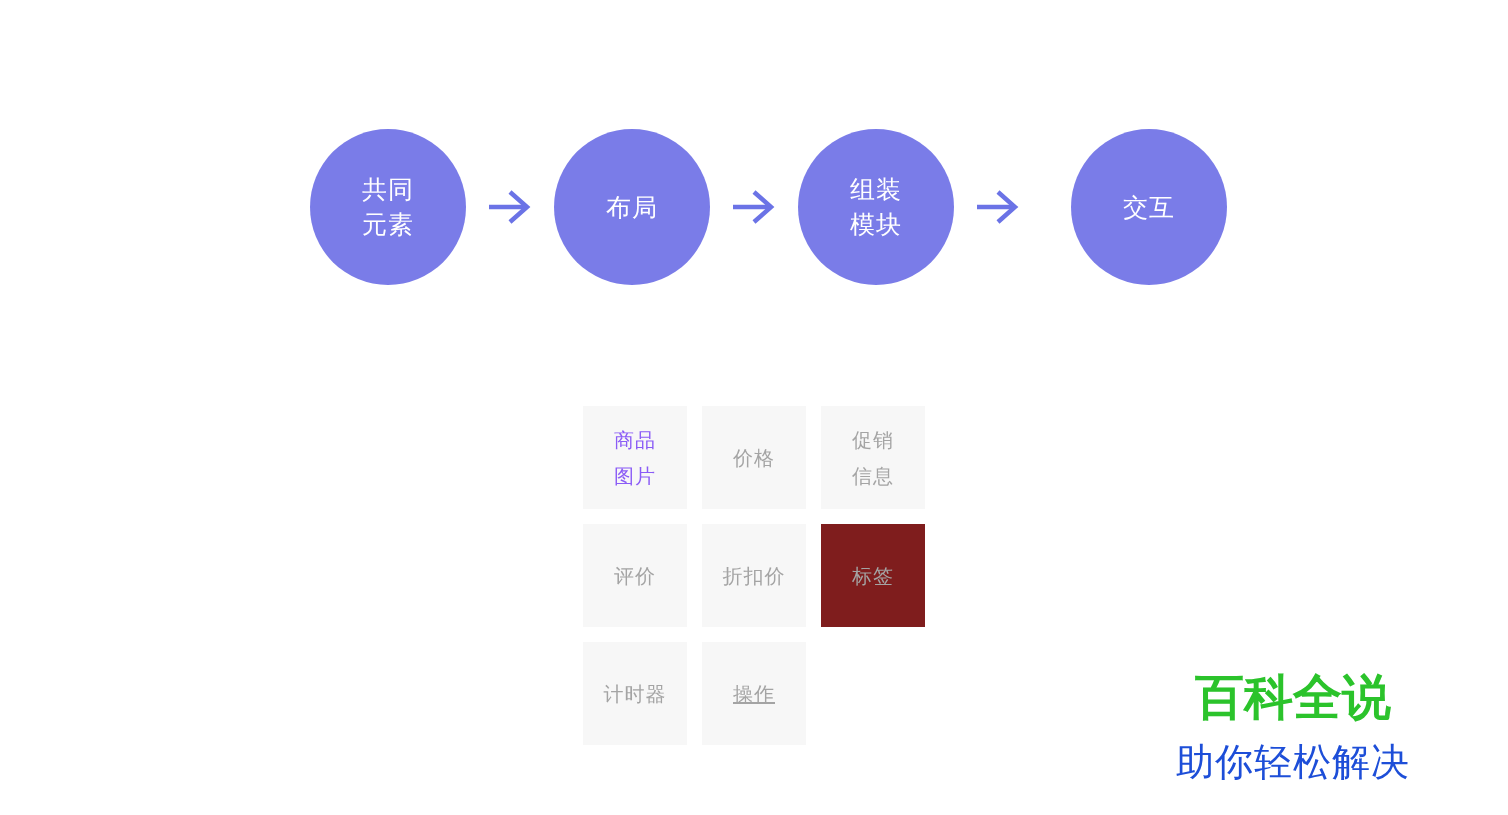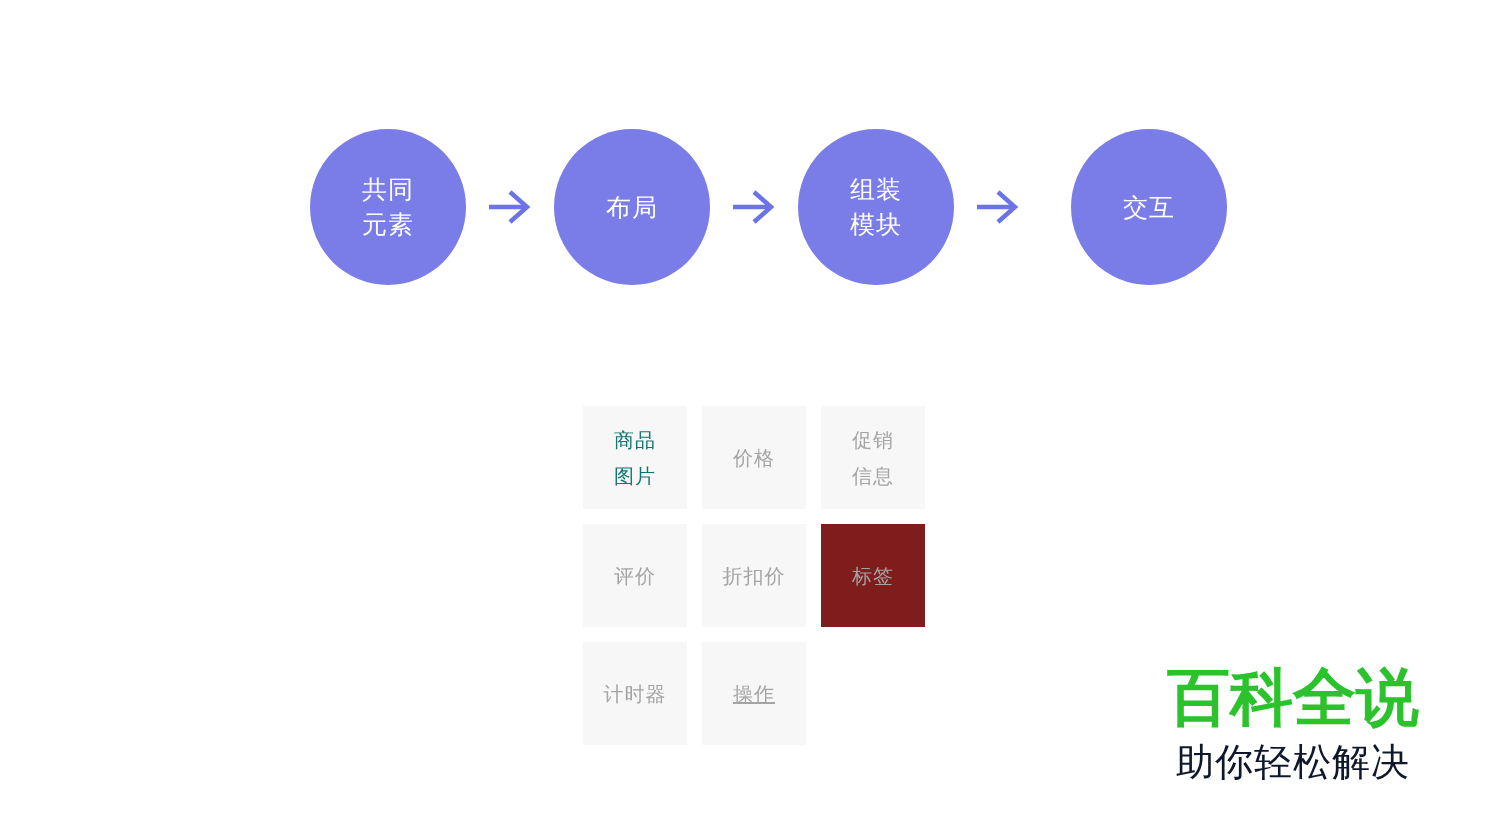--- a/index.html
+++ b/index.html
@@ -75,21 +75,21 @@
   
   .logo {
     position: absolute;
     left: 1143px;
     top: 638px;
     width: 300px;
     text-align: center;
   }
   .logo-title {
     color: #2bc32b;
-    font-size: 63px;
+    font-size: 49px;
     font-weight: bold;
     line-height: 84px;
     letter-spacing: 0px;
     white-space: nowrap;
   }
   .logo-subtitle {
     color: #9a9a9a;
     font-size: 38px;
     line-height: 46px;
     letter-spacing: 1px;
@@ -134,30 +134,30 @@
       <path d="M3 22 H39" stroke="currentColor" stroke-width="4.5" fill="none"></path>
       <path d="M24 7 L41 22 L24 37" stroke="currentColor" stroke-width="4.5" fill="none" stroke-linejoin="miter"></path>
     </svg>
   </div>
 
   <div class="flow-circle circle-4" style="background-color: rgb(122, 124, 232);">
     <span class="label">交互</span>
   </div>
 
   <div class="module-grid">
-    <div class="module-cell" style="background-color: rgb(247, 247, 247); color: #0f766e;">商品
+    <div class="module-cell" style="background-color: rgb(247, 247, 247); color: #8b5cf6;">商品
 图片</div>
     <div class="module-cell" style="background-color: rgb(247, 247, 247); color: rgb(164, 164, 164);">价格</div>
     <div class="module-cell" style="background-color: rgb(247, 247, 247); color: rgb(164, 164, 164);">促销
 信息</div>
     <div class="module-cell" style="background-color: rgb(247, 247, 247); color: rgb(164, 164, 164);">评价</div>
     <div class="module-cell" style="background-color: rgb(247, 247, 247); color: rgb(164, 164, 164);">折扣价</div>
     <div class="module-cell" style="background-color: #7f1d1d; color: rgb(164, 164, 164); text-align: center;">标签</div>
     <div class="module-cell" style="background-color: rgb(247, 247, 247); color: rgb(164, 164, 164);">计时器</div>
     <div class="module-cell" style="background-color: rgb(247, 247, 247); color: rgb(164, 164, 164); text-decoration: underline;">操作</div>
   </div>
 
   <div class="logo">
     <div class="logo-title" style="color: rgb(43, 195, 43);">百科全说</div>
-    <div class="logo-subtitle" style="color: #0f172a;">助你轻松解决</div>
+    <div class="logo-subtitle" style="color: #1d4ed8;">助你轻松解决</div>
   </div>
 
 </div>
 
 </body></html>

